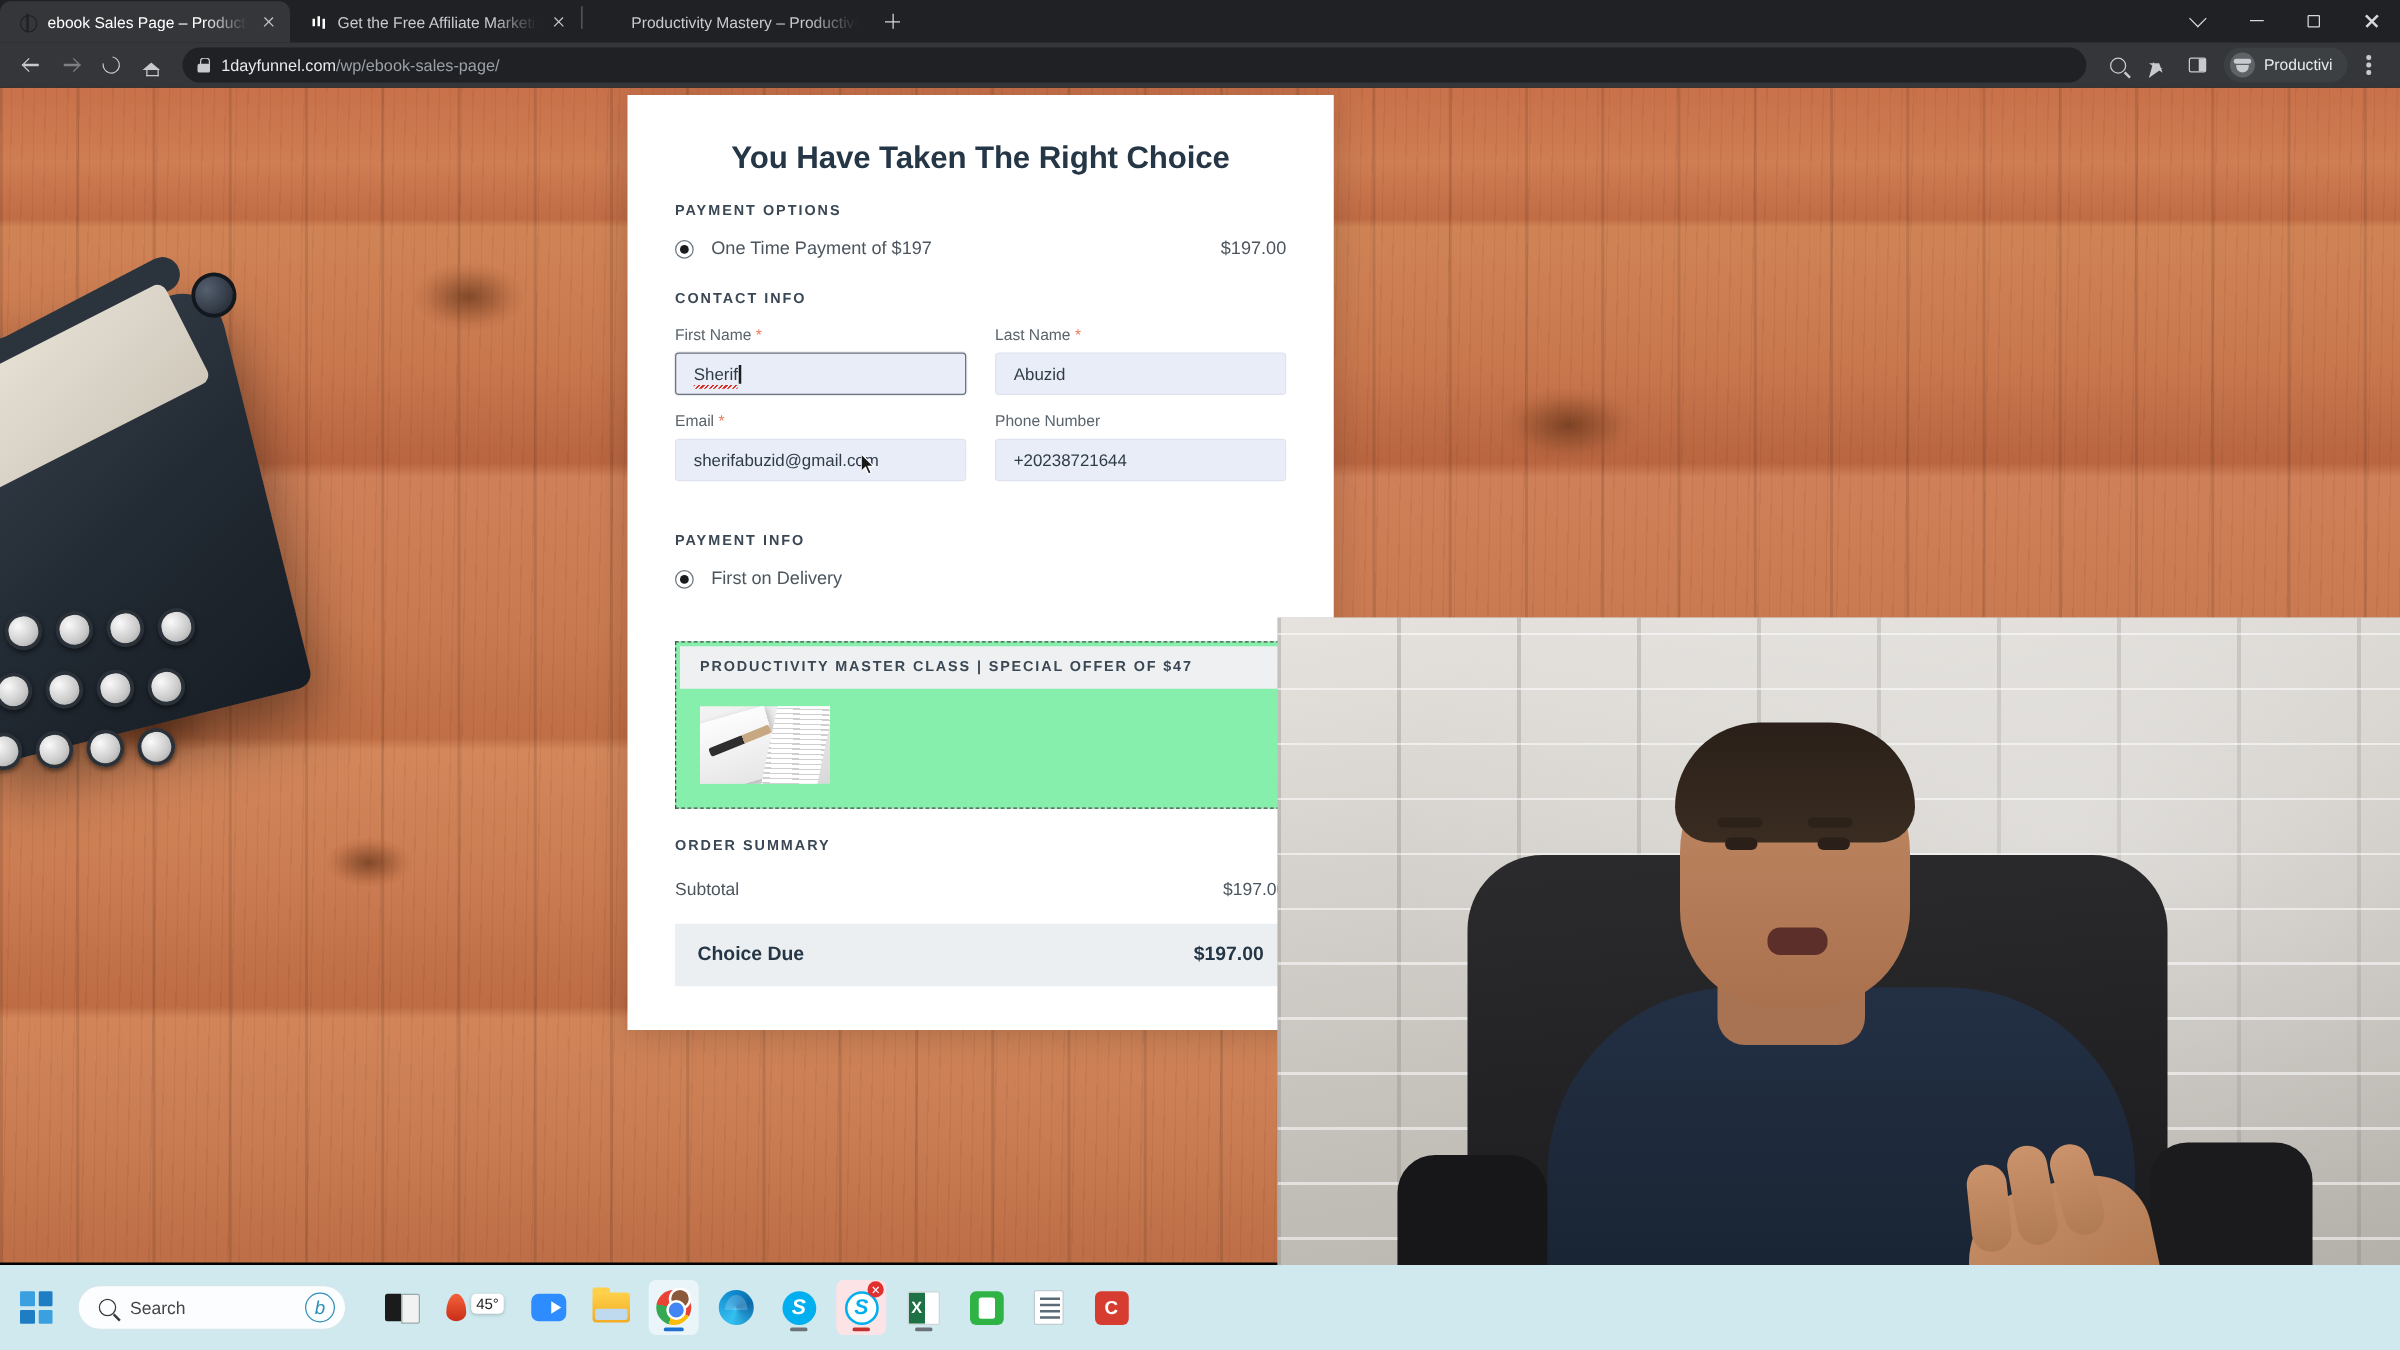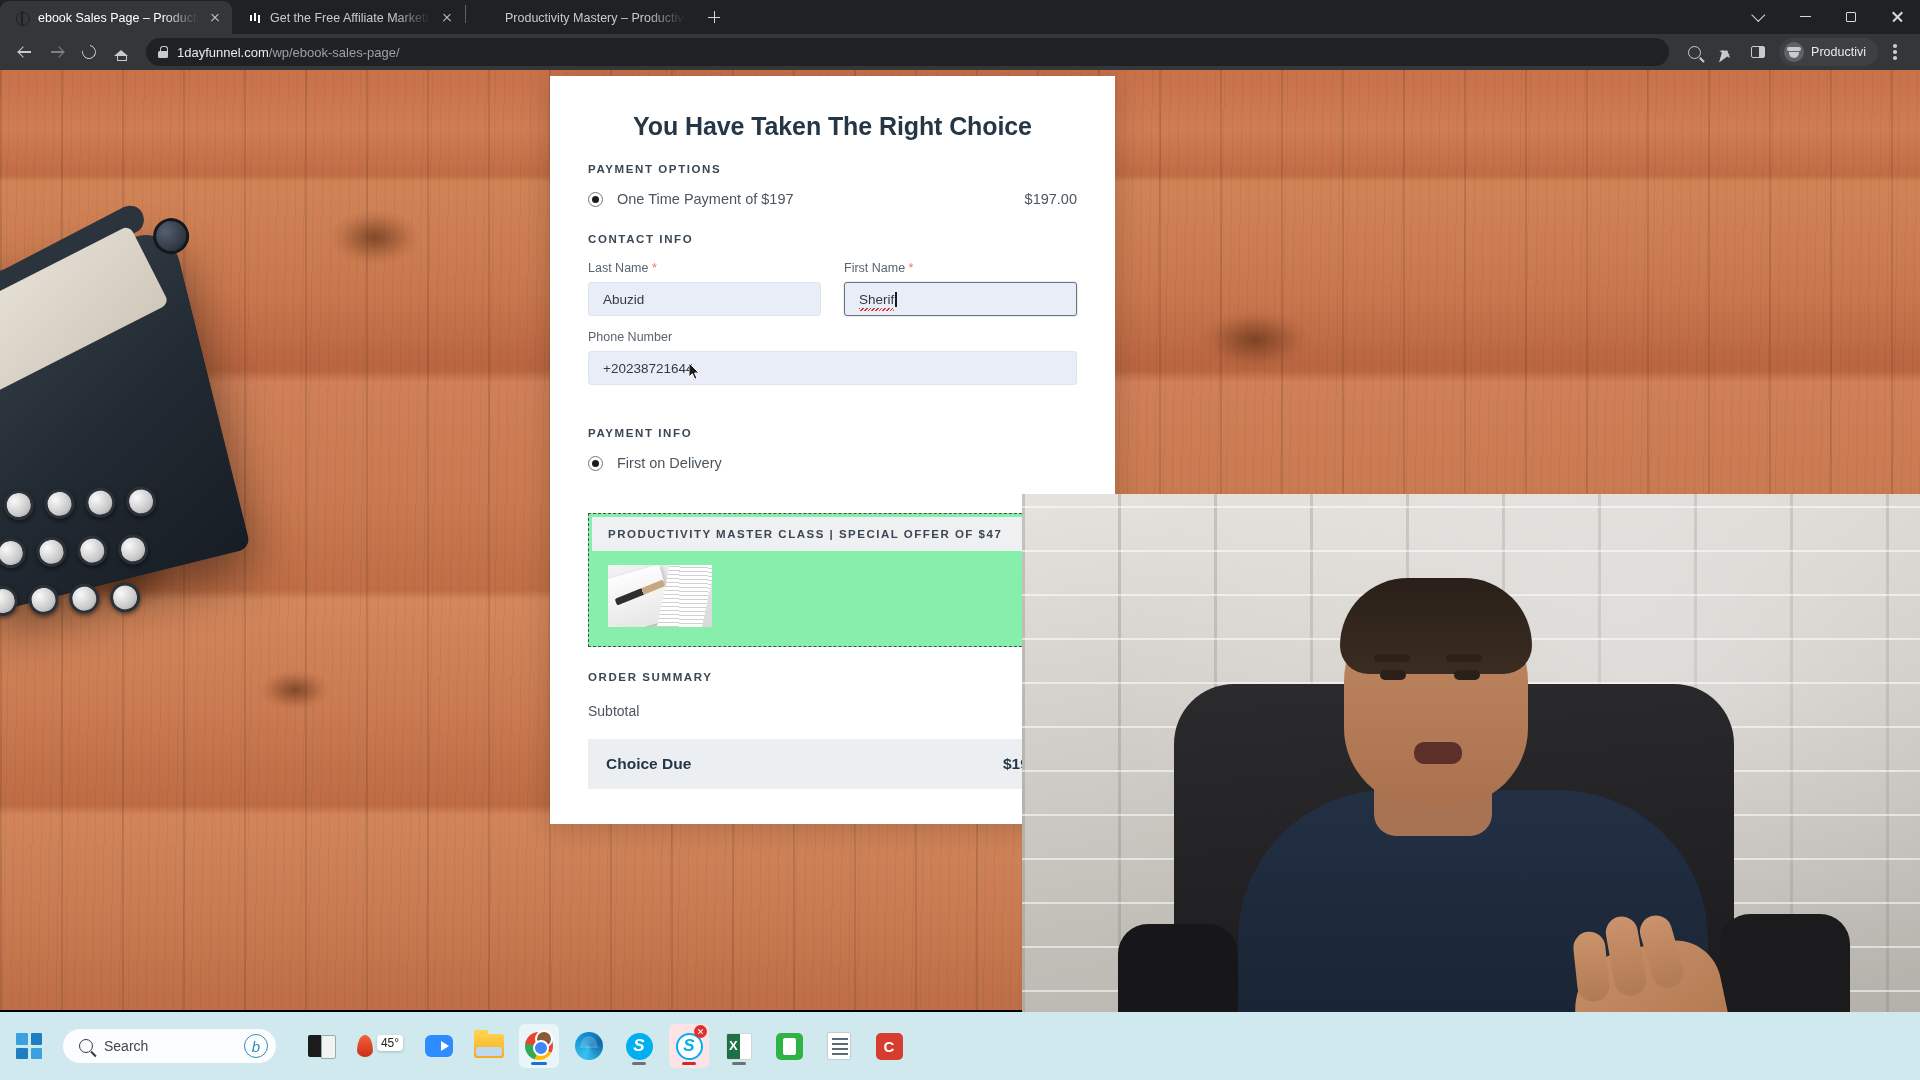--- a/index.html
+++ b/index.html
@@ -178,21 +178,20 @@
     background: radial-gradient(circle at 36% 30%, #fafafa, #c9c9c9 62%, #9a9a9a);
     border:3px solid #2a3138; box-shadow: 0 2px 4px rgba(0,0,0,.5); }
   .keyrow { position:absolute; transform-origin: left center; }
 
   
   .card {
     position: absolute; left: 502px; top: 76px; width: 565px; height: 748px;
     background: #ffffff; z-index: 10;
     box-shadow: 0 4px 26px rgba(0,0,0,.18);
     overflow: hidden;
-    margin-left: 48px;
   }
   .card-inner { padding: 22px 38px 0 38px; }
   .headline {
     text-align: center; font-size: 25px; font-weight: bold; color: #253746;
     letter-spacing: -.1px; margin: 14px 0 22px 0;
   }
   .sec-title {
     font-size: 11.5px; font-weight: bold; letter-spacing: 1.6px;
     color: #3a4754; text-transform: uppercase; margin-bottom: 16px;
   }
@@ -448,40 +447,49 @@
           <span class="radio-label">One Time Payment of $197</span>
         </div>
         <span class="radio-price">$197.00</span>
       </div>
 
       <div class="sec-title">CONTACT INFO</div>
 
       <div class="field-grid">
         <div class="field">
           <div class="field-label">
-            <span>Last Name</span>
+            <span>First Name</span>
             <span class="req">*</span>
           </div>
-          <div class="input" title="Last Name">
-            <span>Abuzid</span>
+          <div class="input focused" title="First Name">
+            <span class="spell">Sherif</span>
+              <span class="caret"></span>
           </div>
         </div>
         <div class="field">
           <div class="field-label">
-            <span>First Name</span>
+            <span>Last Name</span>
             <span class="req">*</span>
           </div>
-          <div class="input focused" title="First Name">
-            <span class="spell">Sherif</span>
-              <span class="caret"></span>
+          <div class="input" title="Last Name">
+            <span>Abuzid</span>
           </div>
         </div>
       </div>
 
       <div class="field-grid">
+        <div class="field">
+          <div class="field-label">
+            <span>Email</span>
+            <span class="req">*</span>
+          </div>
+          <div class="input" title="Email">
+            <span>sherifabuzid@gmail.com</span>
+          </div>
+        </div>
         <div class="field">
           <div class="field-label">
             <span>Phone Number</span>
             <span class="req"></span>
           </div>
           <div class="input" title="Phone Number">
             <span>+20238721644</span>
           </div>
         </div>
       </div>

